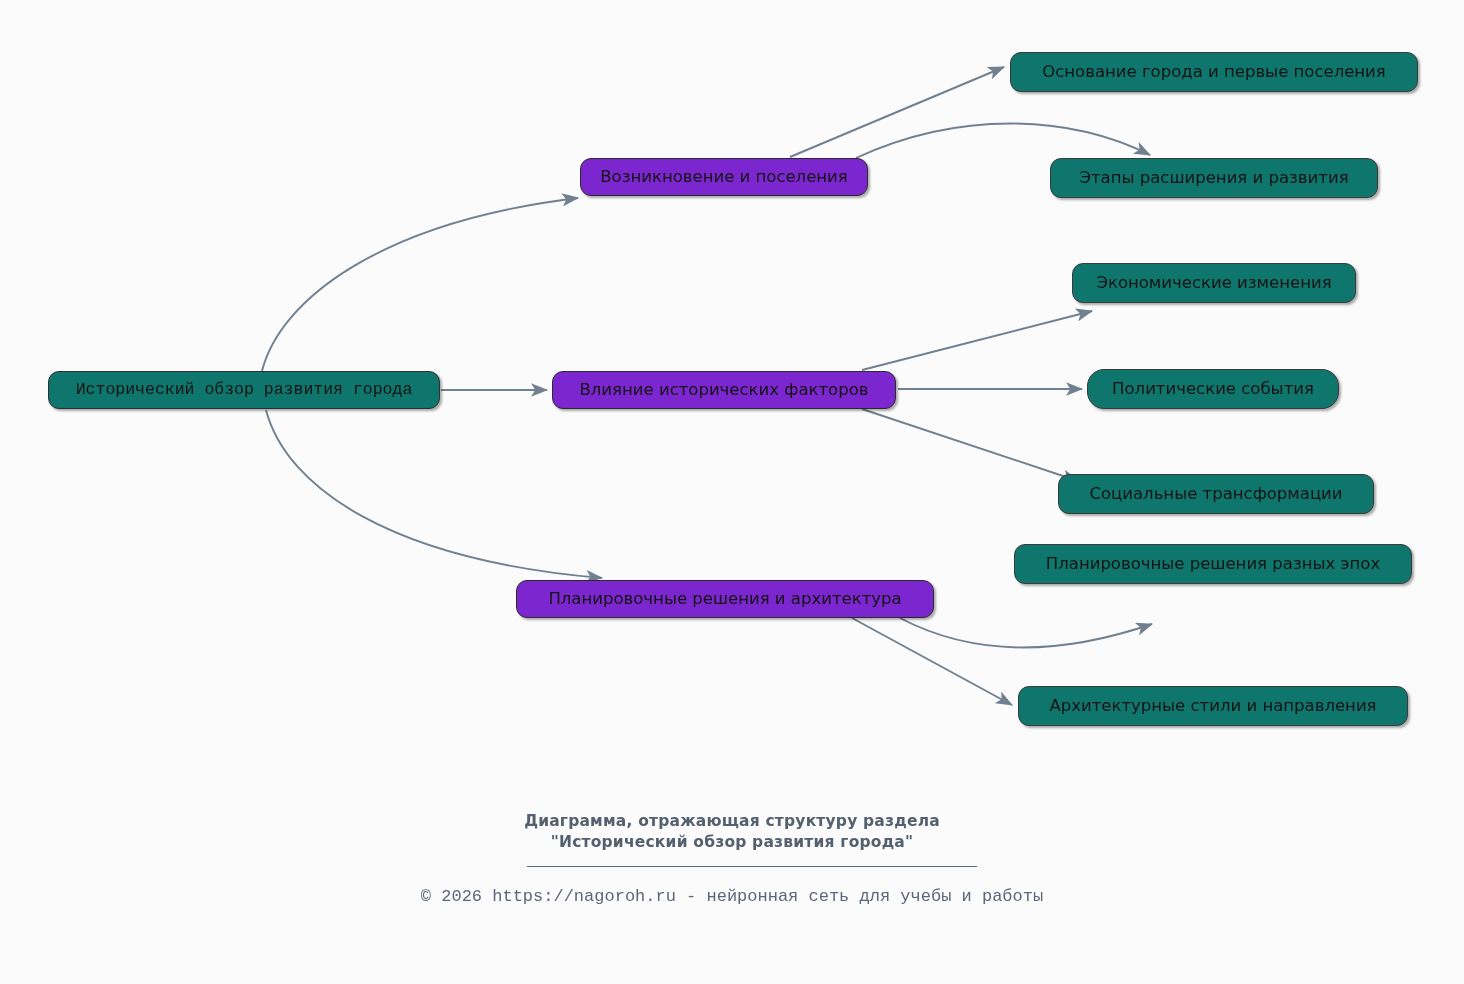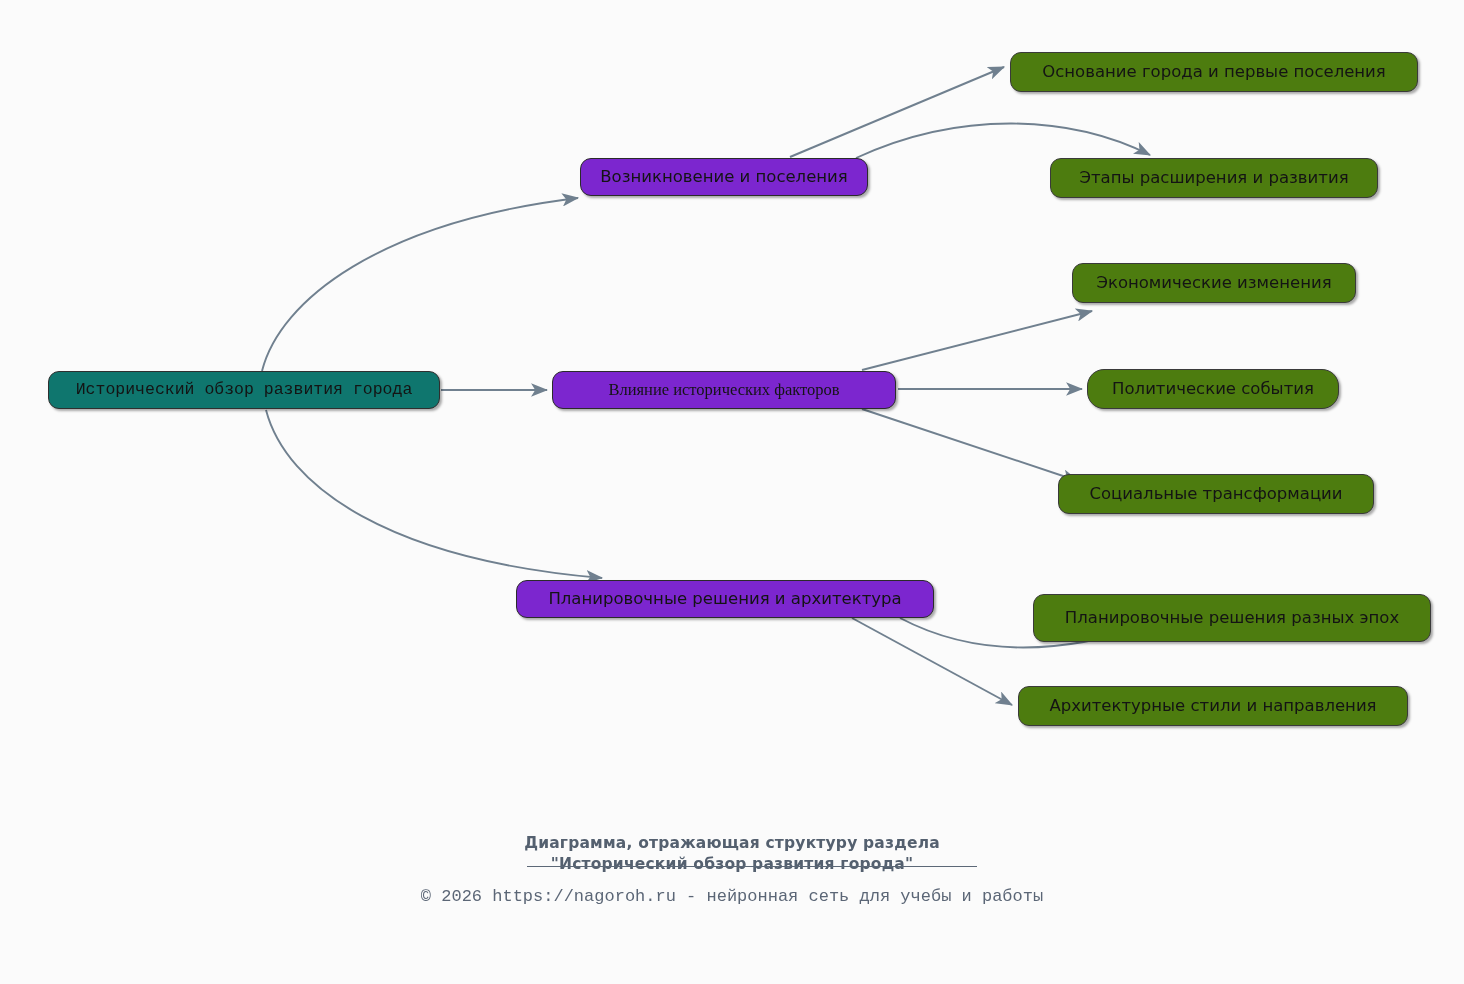--- a/index.html
+++ b/index.html
@@ -52,40 +52,39 @@
     border-color: #2f2f2f;
     font-family: Liberation Mono, monospace;
   }
 
   .node-branch {
     background: #7c26cf;
     border-color: #2b2b2b;
   }
 
   .node-leaf {
-    background: #4d7c0f;
+    background: #0f766e;
     border-color: #3a3a3a;
   }
 
   .caption {
     position: absolute;
     text-align: center;
     color: #54606f;
     font-family: "DejaVu Sans", "Liberation Sans", sans-serif;
   }
 
   #caption-title {
     left: 0;
     right: 0;
     top: 811px;
     font-size: 15.5px;
     font-weight: bold;
     line-height: 21px;
     letter-spacing: 0.2px;
-    margin-top: 22px;
   }
 
   #caption-rule {
     position: absolute;
     left: 527px;
     top: 866px;
     width: 450px;
     height: 1px;
     background: #5c6877;
   }
@@ -141,41 +140,41 @@
   </div>
 
   <div class="node node-leaf" style="left:1010px; top:52px; width:408px; height:40px;">
     <span>Основание города и первые поселения</span>
   </div>
 
   <div class="node node-leaf" style="left:1050px; top:158px; width:328px; height:40px;">
     <span>Этапы расширения и развития</span>
   </div>
 
-  <div class="node node-branch" style="left:552px; top:371px; width:344px; height:38px;font-family:Liberation Serif, serif;">
+  <div class="node node-branch" style="left:552px; top:371px; width:344px; height:38px;">
     <span>Влияние исторических факторов</span>
   </div>
 
   <div class="node node-leaf" style="left:1072px; top:263px; width:284px; height:40px;">
     <span>Экономические изменения</span>
   </div>
 
   <div class="node node-leaf" style="left:1087px; top:369px; width:252px; height:40px;border-radius:17px;">
     <span>Политические события</span>
   </div>
 
   <div class="node node-leaf" style="left:1058px; top:474px; width:316px; height:40px;">
     <span>Социальные трансформации</span>
   </div>
 
   <div class="node node-branch" style="left:516px; top:580px; width:418px; height:38px;">
     <span>Планировочные решения и архитектура</span>
   </div>
 
-  <div class="node node-leaf" style="left:1014px; top:594px; width:398px; height:48px;margin-left:19px;">
+  <div class="node node-leaf" style="left:1014px; top:544px; width:398px; height:40px;">
     <span>Планировочные решения разных эпох</span>
   </div>
 
   <div class="node node-leaf" style="left:1018px; top:686px; width:390px; height:40px;">
     <span>Архитектурные стили и направления</span>
   </div>
 
   <div class="caption" id="caption-title">
     <div>Диаграмма, отражающая структуру раздела</div>
     <div>"Исторический обзор развития города"</div>

